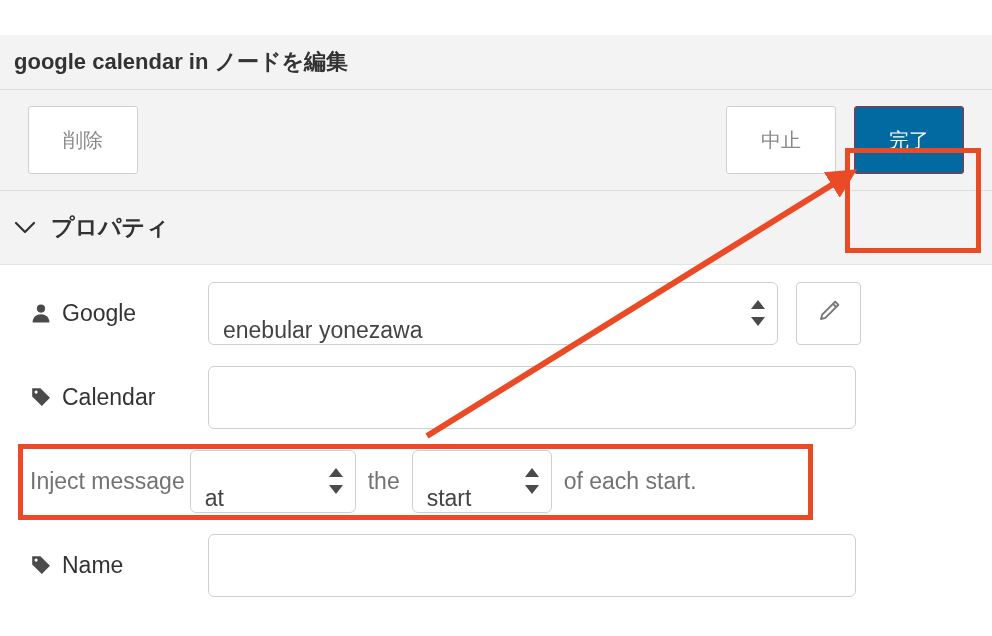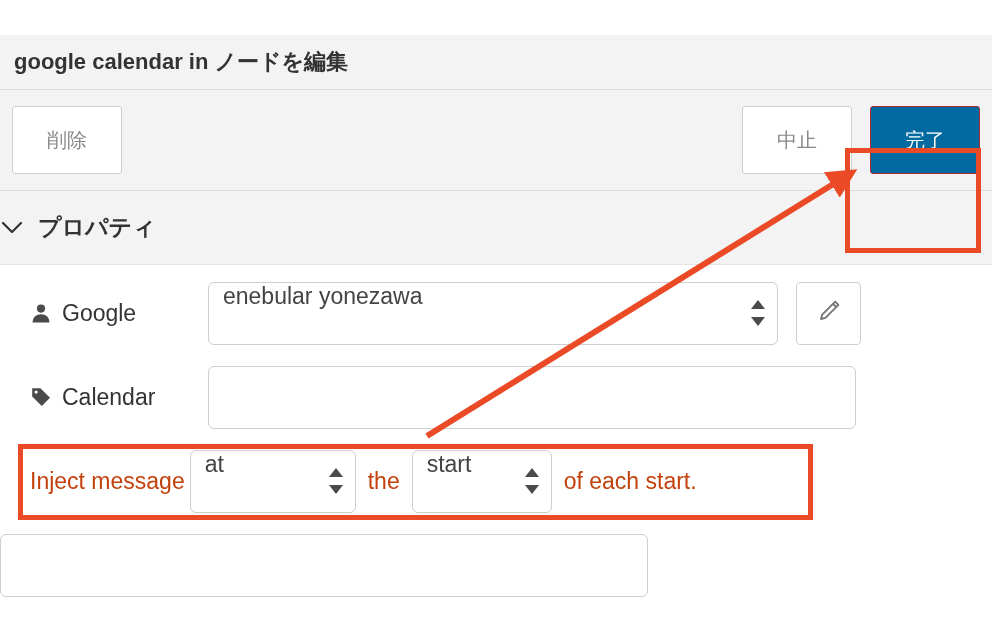--- a/index.html
+++ b/index.html
@@ -35,21 +35,21 @@
   }
 
   
   .toolbar {
     height: 101px;
     background: #f3f3f3;
     box-sizing: border-box;
     display: flex;
     align-items: center;
     justify-content: space-between;
-    padding: 0 12px;
+    padding: 0 28px;
     border-bottom: 1px solid #dcdcdc;
     position: relative;
   }
   .toolbar-right {
     display: flex;
     align-items: center;
     gap: 18px;
   }
   .btn {
     font-family: "Liberation Sans", "DejaVu Sans", sans-serif;
@@ -87,21 +87,21 @@
     box-sizing: border-box;
     pointer-events: none;
   }
 
   
   .props-bar {
     height: 74px;
     background: #f3f3f3;
     display: flex;
     align-items: center;
-    padding-left: 0;
+    padding-left: 13px;
     box-sizing: border-box;
     border-bottom: 1px solid #e4e4e4;
   }
   .chev {
     width: 24px;
     height: 24px;
     margin-right: 14px;
     display: inline-flex;
     align-items: center;
     justify-content: center;
@@ -143,21 +143,21 @@
     flex: none;
   }
 
   .field {
     height: 63px;
     border: 1px solid #cfcfcf;
     border-radius: 6px;
     background: #ffffff;
     box-sizing: border-box;
     display: flex;
-    align-items: flex-start;
+    align-items: flex-end;
     padding: 0 14px;
     font-size: 23px;
     color: #444444;
     position: relative;
   }
   .field.select {
     padding-right: 34px;
   }
   .spin {
     position: absolute;
@@ -208,21 +208,21 @@
   }
   .inject-inner {
     display: flex;
     align-items: center;
     padding-left: 30px;
     gap: 0px;
     box-sizing: border-box;
   }
   .inject-text {
     font-size: 23px;
-    color: #c2410c;
+    color: #737373;
     white-space: nowrap;
   }
   .sel-at    { width: 166px; margin-left: 5px; margin-right: 12px; }
   .sel-start { width: 140px; margin-left: 12px; margin-right: 12px; }
 
   .hl-inject {
     position: absolute;
     left: 18px;
     top: -3px;
     width: 795px;
@@ -324,20 +324,29 @@
           <i class="up"></i>
             <i class="down"></i>
         </span>
       </div>
       <span class="inject-text">of each start.</span>
     </div>
     <div class="hl-inject"></div>
   </div>
 
   <div class="row">
+    <div class="row-label">
+      <span class="ico">
+        <svg width="20" height="20" viewBox="0 0 20 20">
+          <path d="M1.2 1.2 L9.4 1.2 L19.0 10.8 L10.8 19.0 L1.2 9.4 Z" fill="#4a4a4a"></path>
+          <circle cx="5.1" cy="5.1" r="1.6" fill="#ffffff"></circle>
+        </svg>
+      </span>
+      <span>Name</span>
+    </div>
     <input class="field name-input" type="text" value="" placeholder="" style="">
   </div>
 
 </div>
 
 <svg class="arrow-overlay" viewBox="0 0 992 636">
   <defs>
     <marker id="ah" markerWidth="5" markerHeight="5" refX="2.2" refY="2.5" orient="auto">
       <path d="M0,0 L5,2.5 L0,5 z" fill="#eb4a26"></path>
     </marker>

